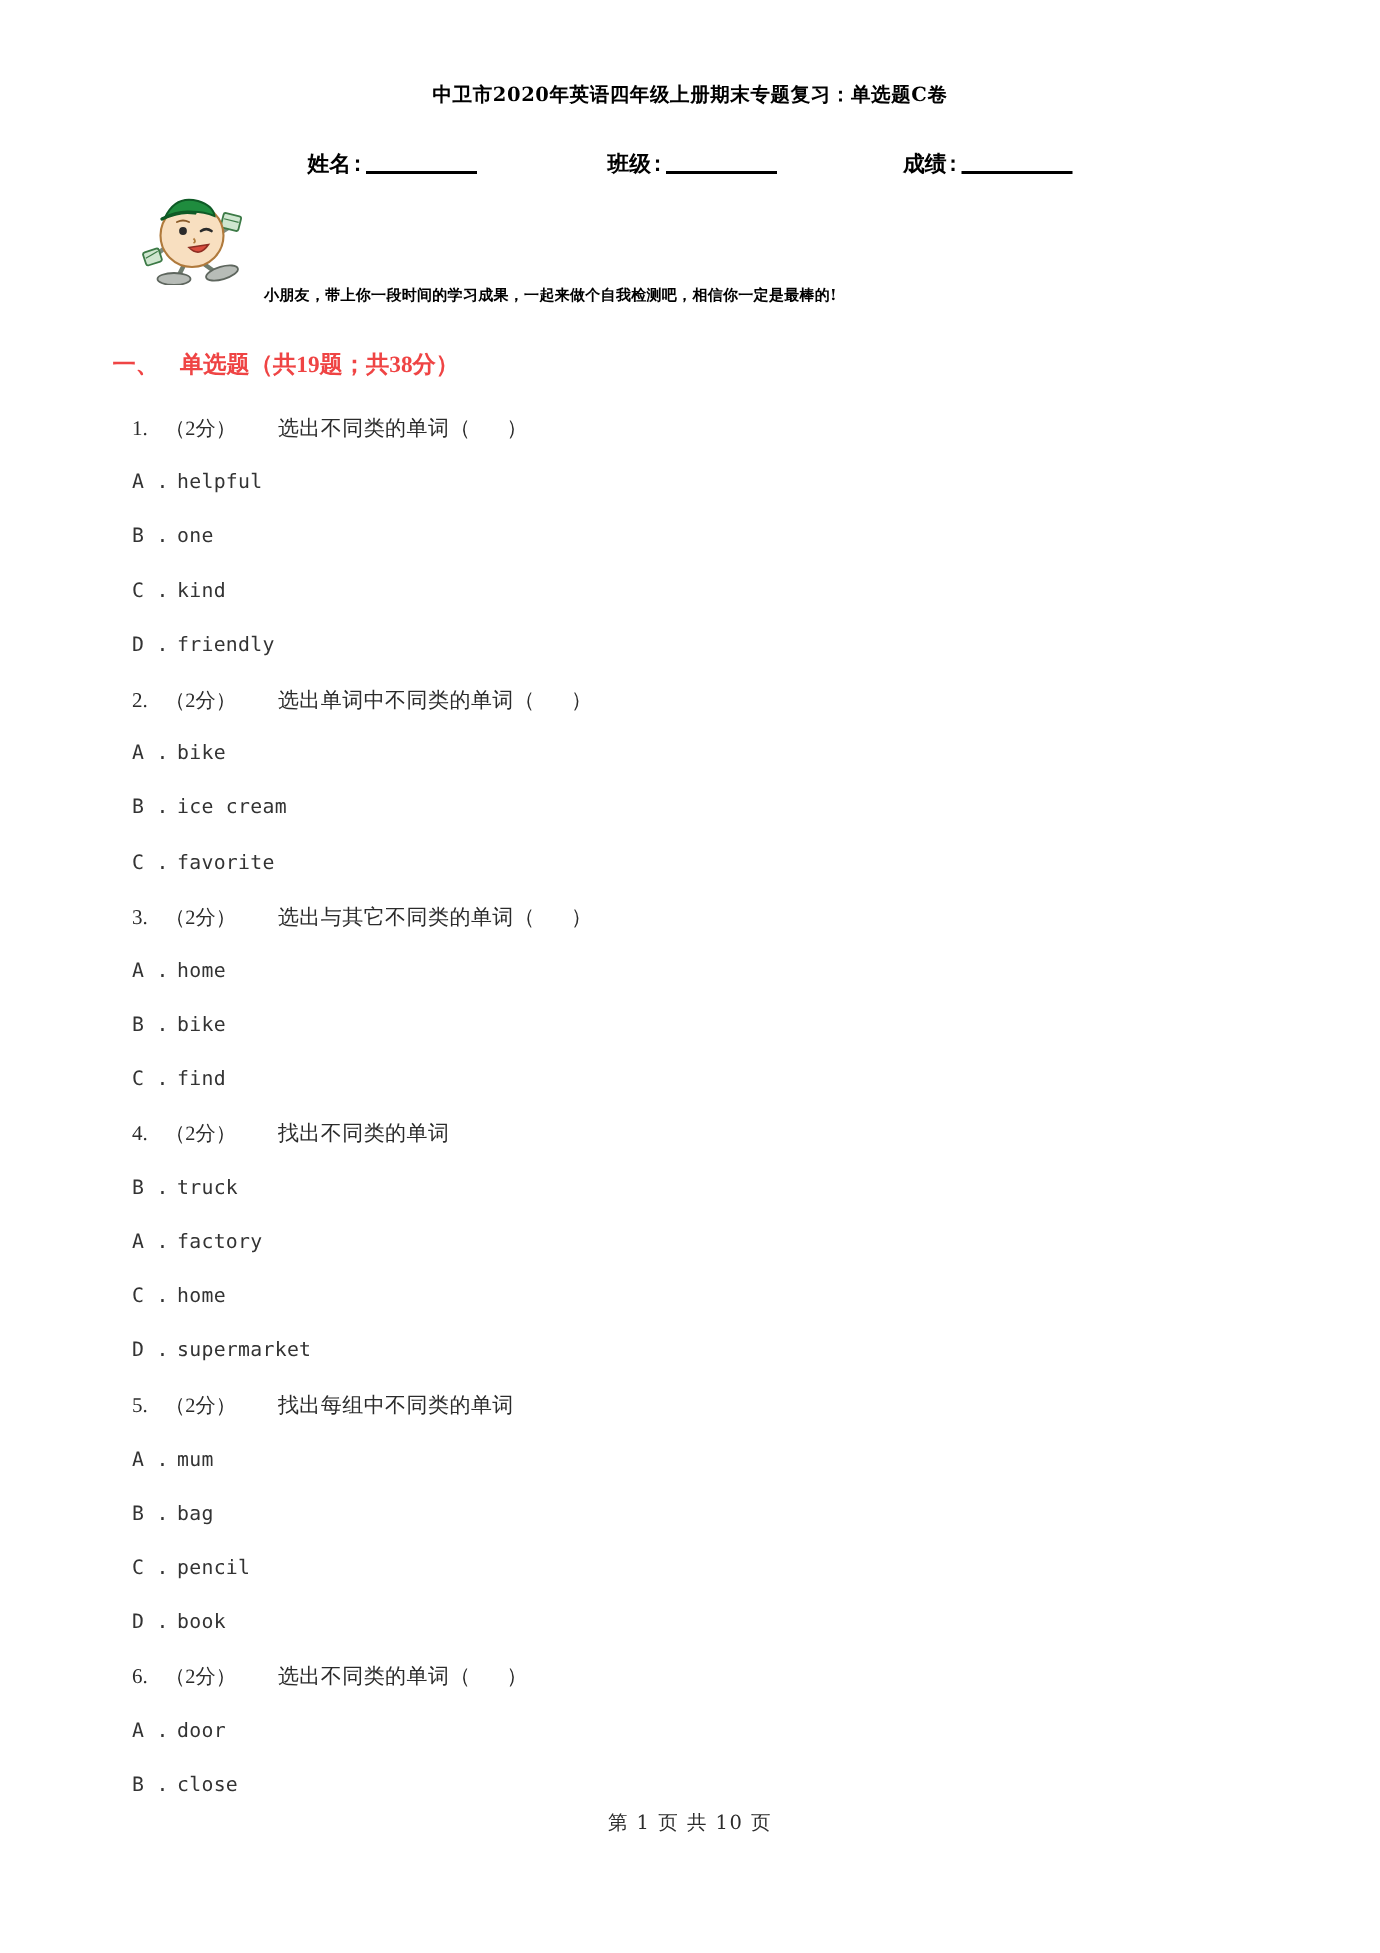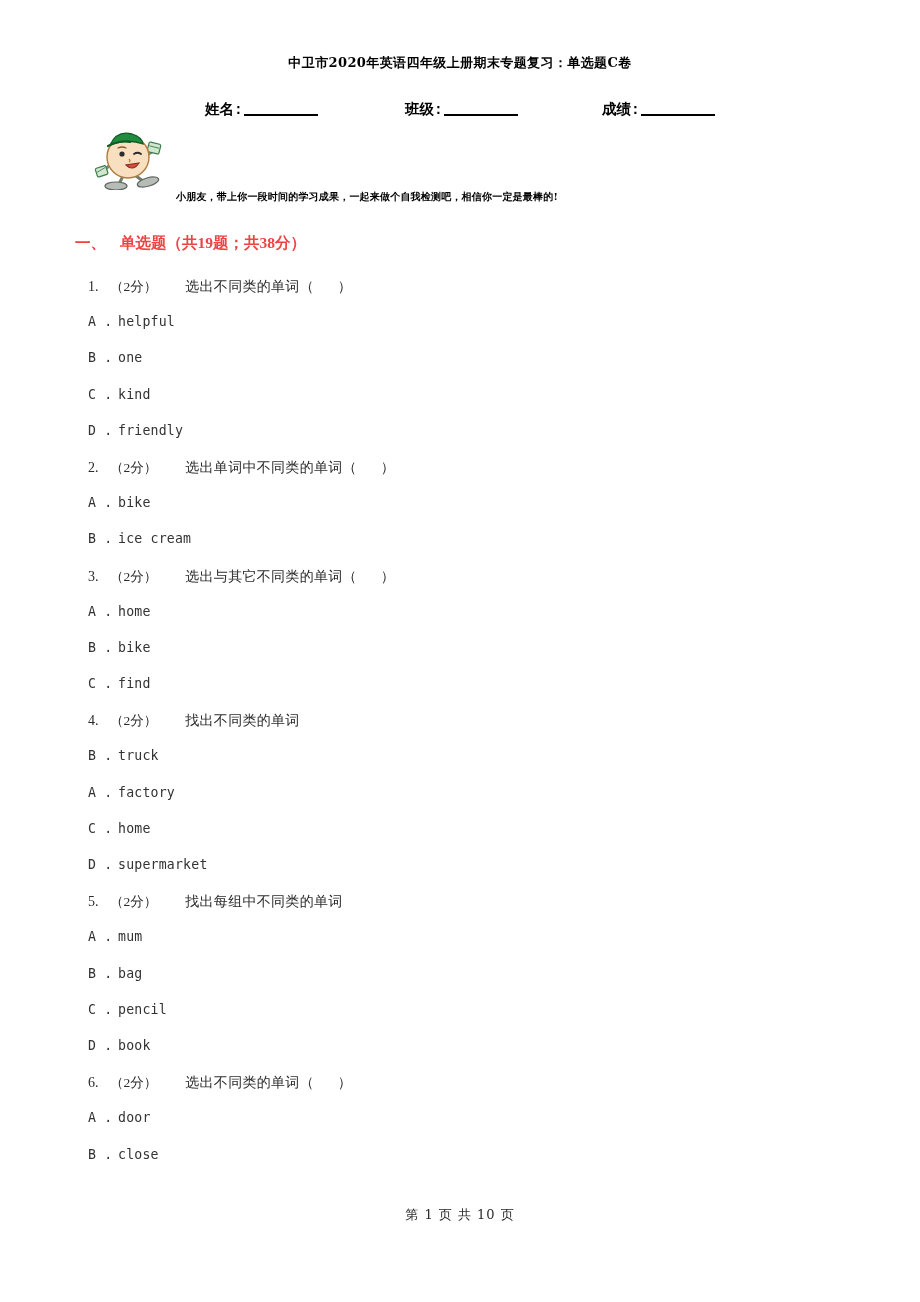--- a/index.html
+++ b/index.html
@@ -210,20 +210,21 @@
 
 <div class="qbody" id="questions-body">
     <div class="line q-line"><span class="q-no">1.</span><span class="q-score">（2分）</span><span class="q-text">选出不同类的单词（</span><span class="q-blank">&nbsp;&nbsp;&nbsp;&nbsp;&nbsp;</span><span>）</span></div>
     <div class="line opt-line"><span class="opt-key">A .</span><span>helpful</span></div>
     <div class="line opt-line"><span class="opt-key">B .</span><span>one</span></div>
     <div class="line opt-line"><span class="opt-key">C .</span><span>kind</span></div>
     <div class="line opt-line"><span class="opt-key">D .</span><span>friendly</span></div>
     <div class="line q-line"><span class="q-no">2.</span><span class="q-score">（2分）</span><span class="q-text">选出单词中不同类的单词（</span><span class="q-blank">&nbsp;&nbsp;&nbsp;&nbsp;&nbsp;</span><span>）</span></div>
     <div class="line opt-line"><span class="opt-key">A .</span><span>bike</span></div>
     <div class="line opt-line"><span class="opt-key">B .</span><span>ice cream</span></div>
+    <div class="line opt-line"><span class="opt-key">C .</span><span>favorite</span></div>
     <div class="line q-line"><span class="q-no">3.</span><span class="q-score">（2分）</span><span class="q-text">选出与其它不同类的单词（</span><span class="q-blank">&nbsp;&nbsp;&nbsp;&nbsp;&nbsp;</span><span>）</span></div>
     <div class="line opt-line"><span class="opt-key">A .</span><span>home</span></div>
     <div class="line opt-line"><span class="opt-key">B .</span><span>bike</span></div>
     <div class="line opt-line"><span class="opt-key">C .</span><span>find</span></div>
     <div class="line q-line"><span class="q-no">4.</span><span class="q-score">（2分）</span><span class="q-text">找出不同类的单词</span></div>
     <div class="line opt-line"><span class="opt-key">B .</span><span>truck</span></div>
     <div class="line opt-line"><span class="opt-key">A .</span><span>factory</span></div>
     <div class="line opt-line"><span class="opt-key">C .</span><span>home</span></div>
     <div class="line opt-line"><span class="opt-key">D .</span><span>supermarket</span></div>
     <div class="line q-line"><span class="q-no">5.</span><span class="q-score">（2分）</span><span class="q-text">找出每组中不同类的单词</span></div>

